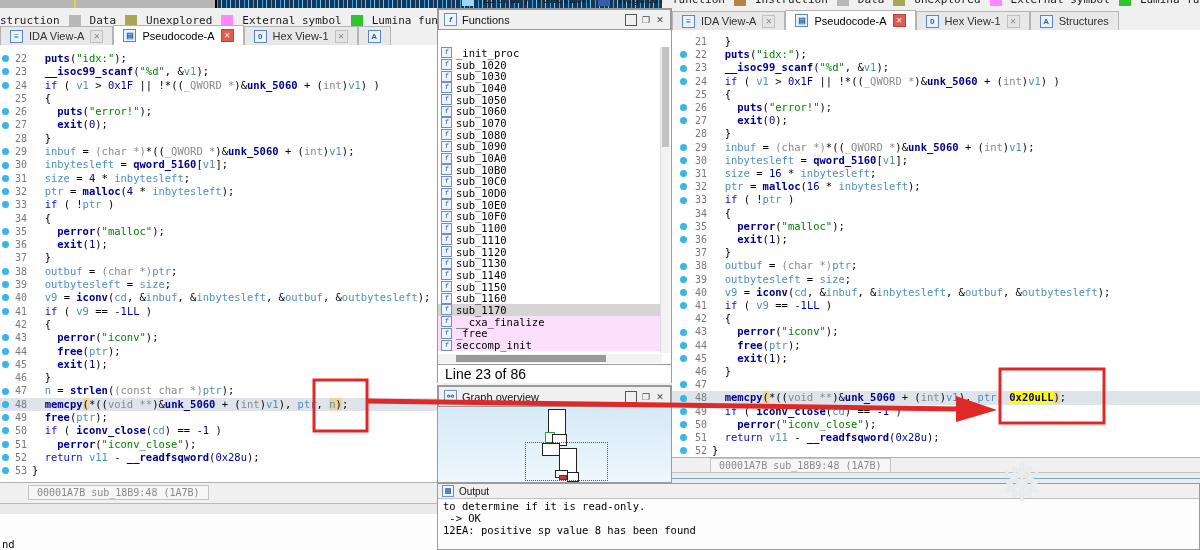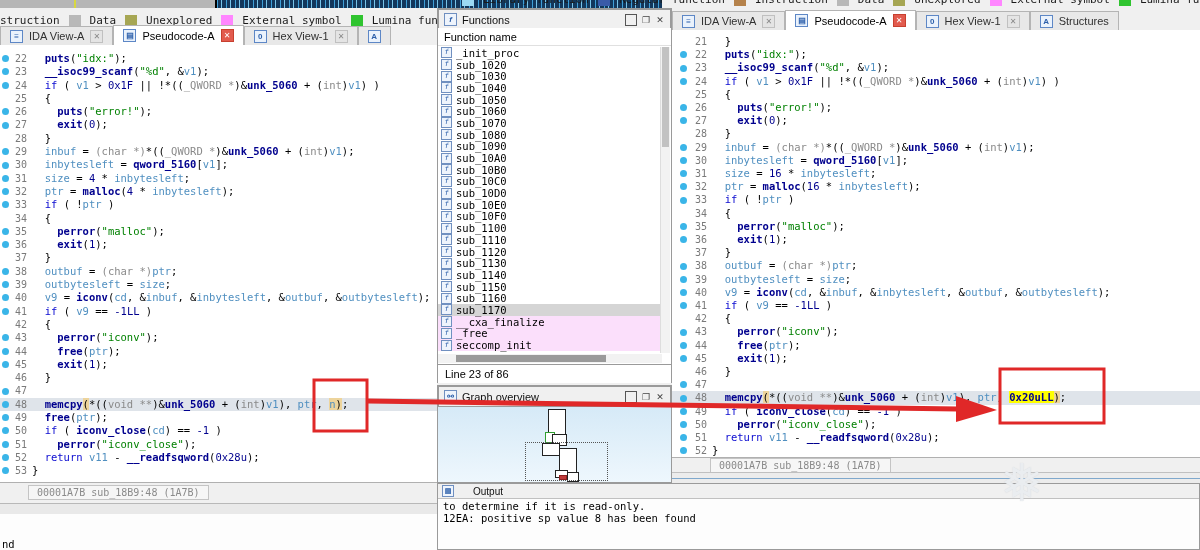--- a/index.html
+++ b/index.html
@@ -92,33 +92,33 @@
           font-family:"DejaVu Sans Mono",monospace;font-size:10.5px;color:#000;white-space:nowrap}
   .fn-row.library{background:#fbdffb}
   .fn-row.selected{background:#d5d5d5}
   .fn-icon{width:9px;height:9px;border:1px solid #7090c0;background:#eef4fc;color:#2c5faa;
            font-size:7px;line-height:9px;text-align:center;font-style:italic;flex:0 0 auto}
   #fn-vscroll{position:absolute;right:1px;top:38px;width:9px;height:306px;background:#f2f2f2;border-left:1px solid #ddd}
   #fn-vthumb{position:absolute;left:1px;top:0;width:7px;height:100px;background:#c2c2c2}
   #fn-hscroll{position:absolute;left:0;top:345px;width:224px;height:9px;background:#f2f2f2}
   #fn-hthumb{position:absolute;left:18px;top:1px;width:150px;height:7px;background:#9a9a9a}
   #fn-status{position:absolute;left:0;top:355px;width:100%;height:19px;background:#fff;border-top:1px solid #9a9a9a;
-             display:flex;align-items:center;padding-left:7px;box-sizing:border-box;font-size:11px;color:#000}
+             display:flex;align-items:center;padding-left:7px;box-sizing:border-box;font-size:14px;color:#000}
 
   #graph-panel{left:437px;top:385px;width:235px;height:98px;border:1px solid #9a9a9a;box-sizing:border-box;
                background:linear-gradient(180deg,#cfe6f5,#eef7fd)}
   #graph-body{position:absolute;left:0;top:19px;right:0;bottom:0;overflow:hidden}
   .gnode{position:absolute;background:#fff;border:1px solid #222}
   .gnode.green{border-color:#2f9e2f}
   .gnode.red{background:#c03a3a;border-color:#8e2020}
   #graph-dotted{position:absolute;border:1px dotted #555;background:transparent}
 
   #output-panel{left:437px;top:483px;width:763px;height:67px;background:#fdfdfd;border:1px solid #9a9a9a;box-sizing:border-box}
   #output-title{height:14px;background:#f0f0f0;border-bottom:1px solid #c0c0c0;display:flex;align-items:center;
-                gap:19px;padding:0 4px;font-size:10px;color:#111}
+                gap:5px;padding:0 4px;font-size:10px;color:#111}
   #output-title .panel-icon{width:10px;height:10px;font-style:normal;font-size:7px;line-height:10px}
   #output-body{padding:1px 0 0 5px;font-family:"DejaVu Sans Mono",monospace;font-size:10.5px;line-height:12px;color:#000;white-space:pre}
 
   
   #watermark{left:1000px;top:438px;width:200px;height:90px;display:flex;align-items:center;gap:8px;
              color:rgba(255,255,255,0.85);pointer-events:none}
   #watermark .flake{font-size:52px;color:rgba(235,238,241,0.95);text-shadow:0 0 1px rgba(200,205,210,.8)}
   #watermark .wm-text{font-size:46px;font-weight:bold;letter-spacing:4px;
              color:rgba(250,251,252,0.92);text-shadow:0 0 1px rgba(205,210,215,.9)}
 
@@ -200,21 +200,21 @@
     <div class="cl"><span class="dot off"></span><span class="ln">37</span><span class="code"><span class="tk-p">  }</span></span></div>
     <div class="cl"><span class="dot"></span><span class="ln">38</span><span class="code"><span class="tk-p">  </span><span class="tk-v">outbuf</span><span class="tk-p"> = </span><span class="tk-c">(char *)</span><span class="tk-v">ptr</span><span class="tk-p">;</span></span></div>
     <div class="cl"><span class="dot"></span><span class="ln">39</span><span class="code"><span class="tk-p">  </span><span class="tk-v">outbytesleft</span><span class="tk-p"> = </span><span class="tk-v">size</span><span class="tk-p">;</span></span></div>
     <div class="cl"><span class="dot"></span><span class="ln">40</span><span class="code"><span class="tk-p">  </span><span class="tk-v">v9</span><span class="tk-p"> = </span><span class="tk-f">iconv</span><span class="tk-p">(</span><span class="tk-v">cd</span><span class="tk-p">, &amp;</span><span class="tk-v">inbuf</span><span class="tk-p">, &amp;</span><span class="tk-v">inbytesleft</span><span class="tk-p">, &amp;</span><span class="tk-v">outbuf</span><span class="tk-p">, &amp;</span><span class="tk-v">outbytesleft</span><span class="tk-p">);</span></span></div>
     <div class="cl"><span class="dot"></span><span class="ln">41</span><span class="code"><span class="tk-p">  </span><span class="tk-k">if</span><span class="tk-p"> ( </span><span class="tk-v">v9</span><span class="tk-p"> == </span><span class="tk-n">-1LL</span><span class="tk-p"> )</span></span></div>
     <div class="cl"><span class="dot off"></span><span class="ln">42</span><span class="code"><span class="tk-p">  {</span></span></div>
     <div class="cl"><span class="dot"></span><span class="ln">43</span><span class="code"><span class="tk-p">    </span><span class="tk-f">perror</span><span class="tk-p">(</span><span class="tk-s">"iconv"</span><span class="tk-p">);</span></span></div>
     <div class="cl"><span class="dot"></span><span class="ln">44</span><span class="code"><span class="tk-p">    </span><span class="tk-f">free</span><span class="tk-p">(</span><span class="tk-v">ptr</span><span class="tk-p">);</span></span></div>
     <div class="cl"><span class="dot"></span><span class="ln">45</span><span class="code"><span class="tk-p">    </span><span class="tk-f">exit</span><span class="tk-p">(</span><span class="tk-n">1</span><span class="tk-p">);</span></span></div>
     <div class="cl"><span class="dot off"></span><span class="ln">46</span><span class="code"><span class="tk-p">  }</span></span></div>
-    <div class="cl"><span class="dot"></span><span class="ln">47</span></div>
+    <div class="cl"><span class="dot"></span><span class="ln">47</span><span class="code"><span class="tk-p">  </span><span class="tk-v">n</span><span class="tk-p"> = </span><span class="tk-f">strlen</span><span class="tk-p">(</span><span class="tk-c">(const char *)</span><span class="tk-v">ptr</span><span class="tk-p">);</span></span></div>
     <div class="cl sel"><span class="dot"></span><span class="ln">48</span><span class="code"><span class="tk-p">  </span><span class="tk-f">memcpy</span><span class="tk-hp">(</span><span class="tk-p">*((</span><span class="tk-c">void **</span><span class="tk-p">)&amp;</span><span class="tk-g">unk_5060</span><span class="tk-p"> + (</span><span class="tk-c">int</span><span class="tk-p">)</span><span class="tk-v">v1</span><span class="tk-p">), </span><span class="tk-v">ptr</span><span class="tk-p">, </span><span class="tk-hv">n</span><span class="tk-hp">)</span><span class="tk-p">;</span></span></div>
     <div class="cl"><span class="dot"></span><span class="ln">49</span><span class="code"><span class="tk-p">  </span><span class="tk-f">free</span><span class="tk-p">(</span><span class="tk-v">ptr</span><span class="tk-p">);</span></span></div>
     <div class="cl"><span class="dot"></span><span class="ln">50</span><span class="code"><span class="tk-p">  </span><span class="tk-k">if</span><span class="tk-p"> ( </span><span class="tk-f">iconv_close</span><span class="tk-p">(</span><span class="tk-v">cd</span><span class="tk-p">) == </span><span class="tk-n">-1</span><span class="tk-p"> )</span></span></div>
     <div class="cl"><span class="dot"></span><span class="ln">51</span><span class="code"><span class="tk-p">    </span><span class="tk-f">perror</span><span class="tk-p">(</span><span class="tk-s">"iconv_close"</span><span class="tk-p">);</span></span></div>
     <div class="cl"><span class="dot"></span><span class="ln">52</span><span class="code"><span class="tk-p">  </span><span class="tk-k">return</span><span class="tk-p"> </span><span class="tk-v">v11</span><span class="tk-p"> - </span><span class="tk-f">__readfsqword</span><span class="tk-p">(</span><span class="tk-n">0x28u</span><span class="tk-p">);</span></span></div>
     <div class="cl"><span class="dot"></span><span class="ln">53</span><span class="code"><span class="tk-p">}</span></span></div>
   </div>
 <div class="abs statusbar" id="left-status">
   <div class="status-box">00001A7B sub_18B9:48 (1A7B)</div>
 </div>
@@ -225,21 +225,20 @@
 <div class="abs" id="functions-panel">
   <div class="panel-title">
     <span class="panel-icon">f</span>
     <span>Functions</span>
     <span class="win-btns">
       <span class="wb max"></span>
       <span class="wb">❐</span>
       <span class="wb">✕</span>
     </span>
   </div>
-  <div id="fn-header">Function name</div>
   <div id="fn-list">
       <div class="fn-row">
         <span class="fn-icon">f</span>
         <span class="fn-name">_init_proc</span>
       </div>
       <div class="fn-row">
         <span class="fn-icon">f</span>
         <span class="fn-name">sub_1020</span>
       </div>
       <div class="fn-row">
@@ -430,21 +429,21 @@
   <div class="status-box">00001A7B sub_18B9:48 (1A7B)</div>
 </div>
 <div class="abs" id="right-substrip"></div>
 <div class="abs" id="right-blue-line"></div>
 
 <div class="abs" id="output-panel">
   <div id="output-title">
     <span class="panel-icon">▤</span>
     <span>Output</span>
   </div>
-  <div id="output-body"><div class="out-line">to determine if it is read-only.</div><div class="out-line">12EA: positive sp value 8 has been found</div></div>
+  <div id="output-body"><div class="out-line">to determine if it is read-only.</div><div class="out-line"> -&gt; OK</div><div class="out-line">12EA: positive sp value 8 has been found</div></div>
 </div>
 
 <div class="abs" id="watermark">
   <span class="flake">❅</span>
 </div>
 
 <svg class="abs" id="anno-svg">
   <rect x="314" y="380" width="53" height="51" fill="none" stroke="#e02828" stroke-width="3"></rect>
   <rect x="1000" y="369" width="104" height="54" fill="none" stroke="#e02828" stroke-width="3"></rect>
   <line x1="368" y1="401" x2="958" y2="409" stroke="#e02828" stroke-width="5"></line>

